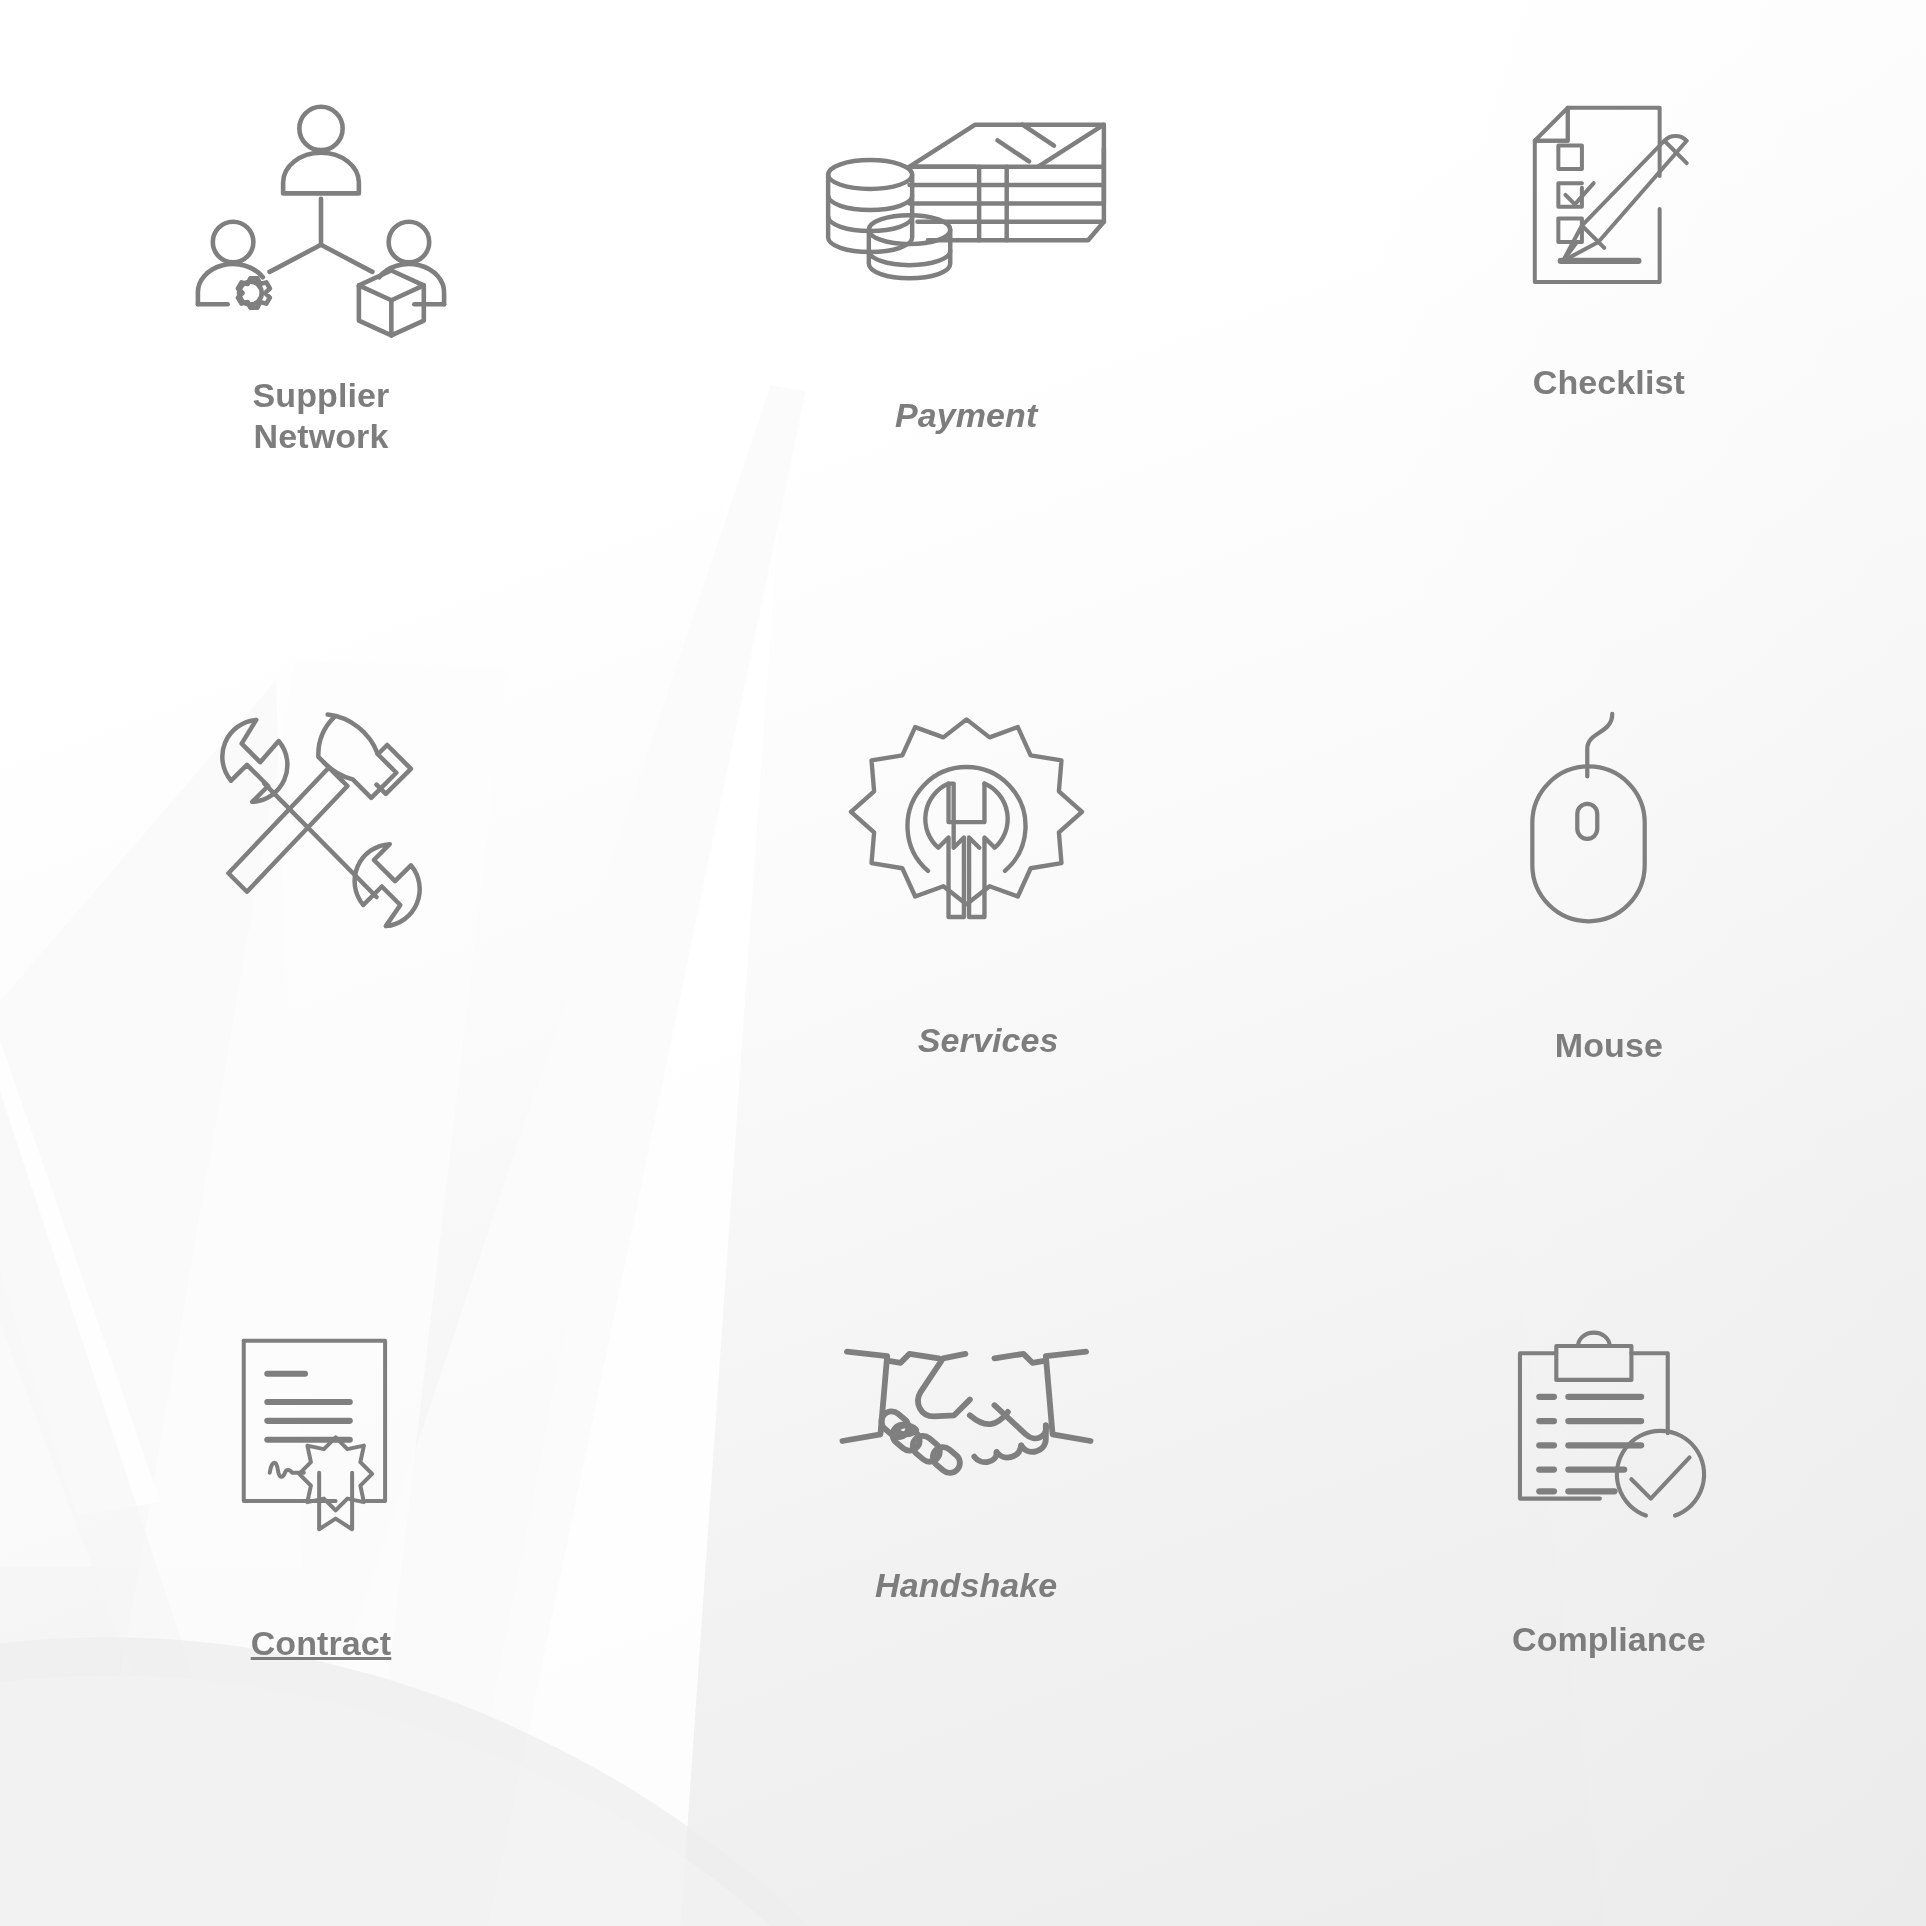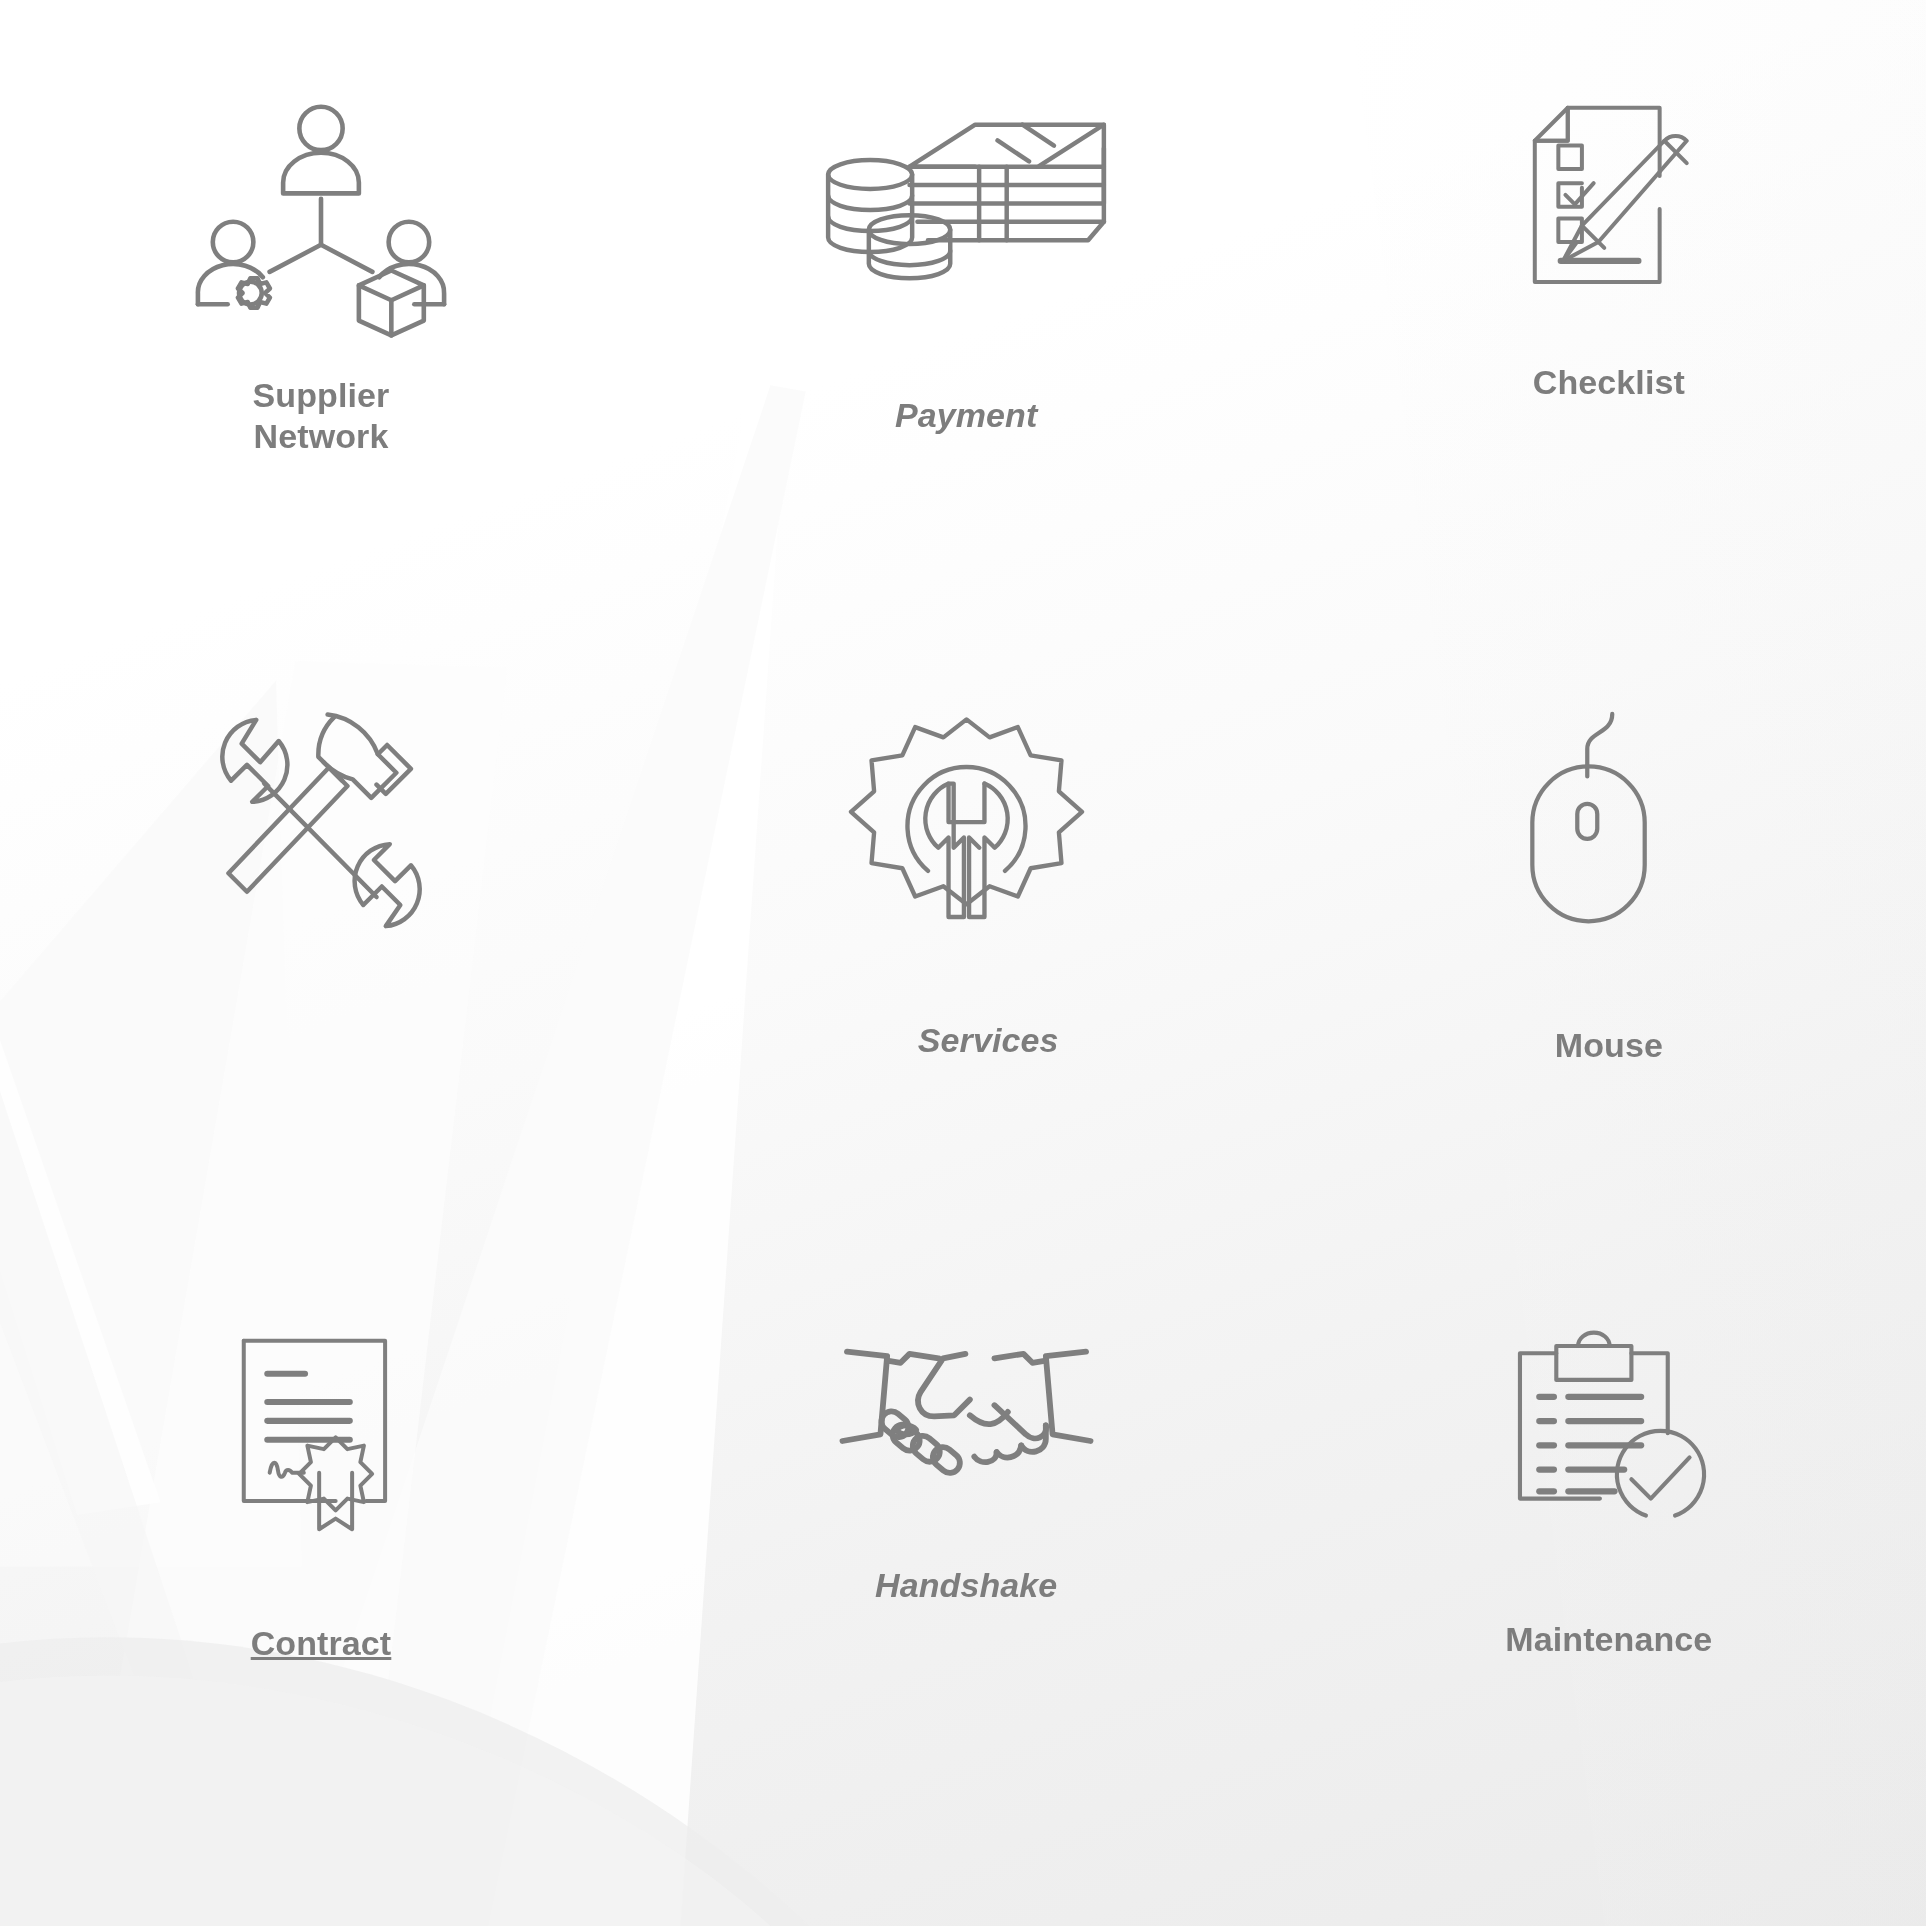--- a/index.html
+++ b/index.html
@@ -371,19 +371,19 @@
               <path d="M30 116 H42"></path>
                 <path d="M54 116 H100"></path>
               <path d="M30 134 H42"></path>
                 <path d="M54 134 H92"></path>
             </g>
 
             <path class="icon-stroke" d="M118 154 a36 36 0 1 1 24 0"></path>
             <path class="icon-stroke" d="M106 124 l16 16 32 -34"></path>
           </svg>
         </div>
-        <div class="label">Maintenance</div>
+        <div class="label">Compliance</div>
       </div>
     </div>
 
   </div>
 </div>
 
 
 </body></html>

